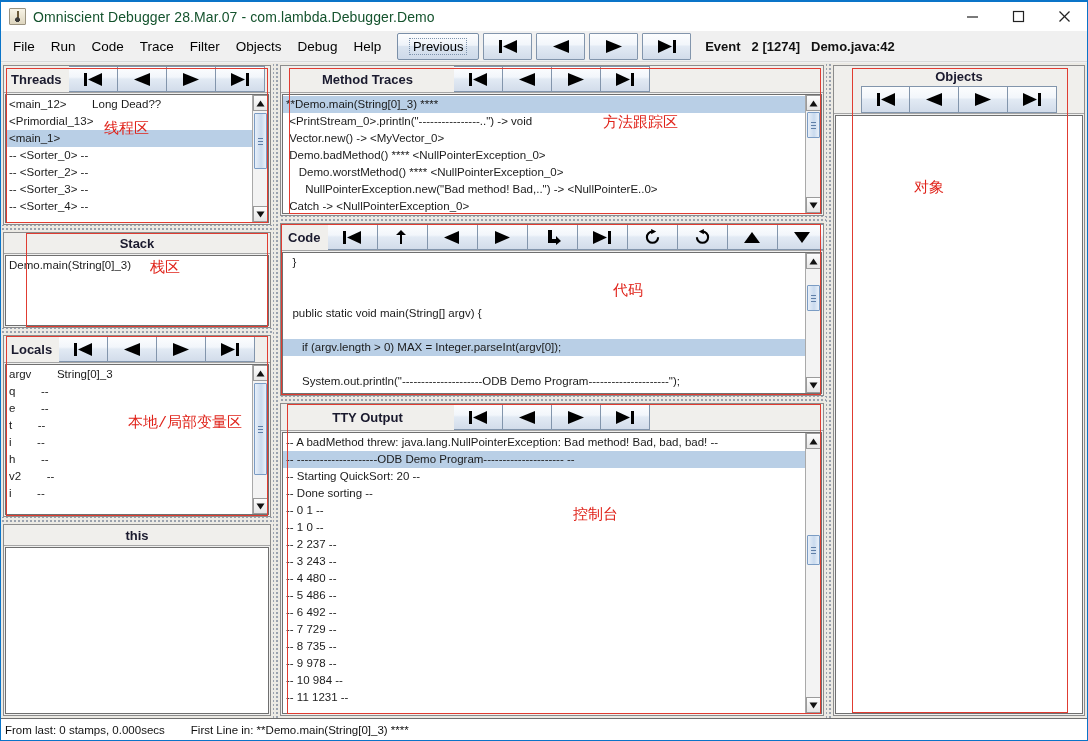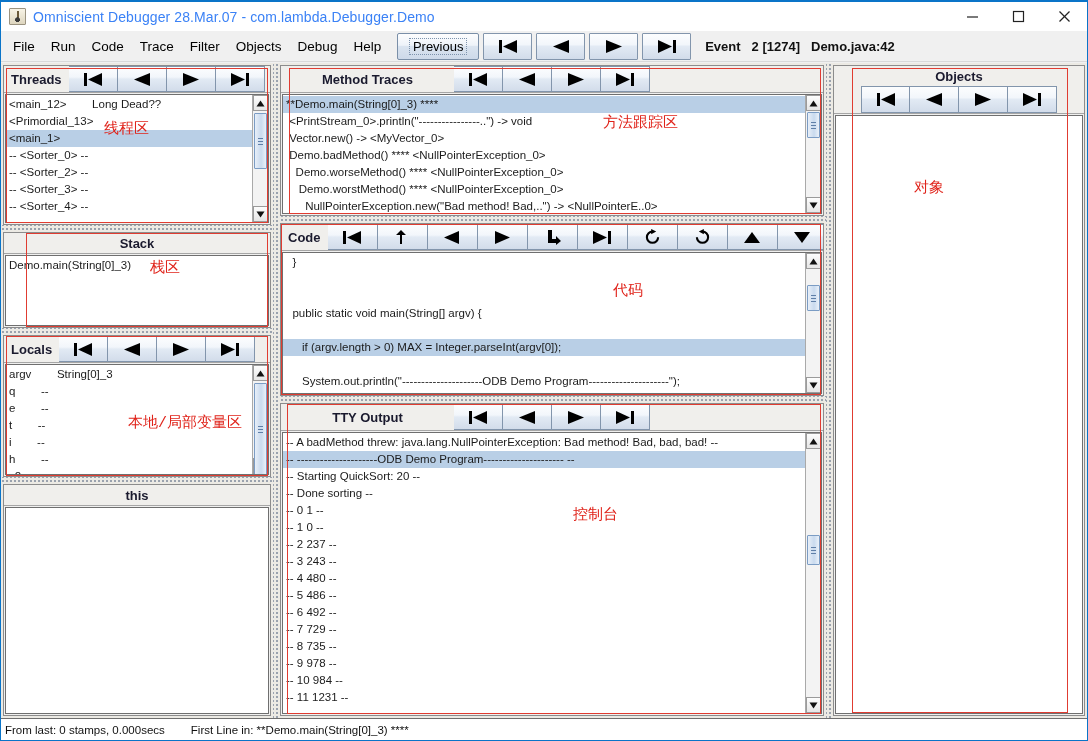--- a/index.html
+++ b/index.html
@@ -40,21 +40,21 @@
   .title-icon::after {
     content: "";
     position: absolute; left: 3px; top: 2px;
     width: 9px; height: 11px;
     background:
       radial-gradient(circle at 50% 78%, #3b3b3b 0 2.2px, transparent 2.4px),
       linear-gradient(#6b5a3a, #6b5a3a) 3.5px 0/2px 7px no-repeat;
   }
   .title-text {
     font-size: 14px;
-    color: #3b82f6;
+    color: #14532d;
     letter-spacing: 0.1px;
   }
   .win-controls {
     position: absolute; right: 0; top: 0;
     height: 29px; display: flex;
   }
   .win-btn {
     width: 46px; height: 29px;
     display: flex; align-items: center; justify-content: center;
     color: #222;
@@ -413,21 +413,21 @@
         <div class="panel-body">
           <div class="list" id="stack-list">
               <div class="row">Demo.main(String[0]_3)</div>
             </div>
           <div class="cjk" style="left:103px; top:2px;padding-left:41px;">栈区</div>
         </div>
       </div>
 
       <div class="splitv"></div>
 
-      <div class="panel" style="height:142px; margin:0 2px;">
+      <div class="panel" style="height:182px; margin:0 2px;">
         <div class="panel-outline" style="left:2px; top:0px; right:2px; bottom:0px;"></div>
         <div class="panel-header">
           <div class="panel-title left">Locals</div>
           <div class="pbtn">
             <svg width="22" height="15" viewBox="0 0 22 15">
                 <rect x="2" y="1" width="3" height="13" fill="#000"></rect>
                 <polygon points="20,1 20,14 6,7.5" fill="#000"></polygon>
               </svg>
           </div>
           <div class="pbtn">
@@ -520,21 +520,20 @@
               </svg>
           </div>
           <div class="panel-title spacer-right"></div>
         </div>
         <div class="panel-body">
           <div class="list" id="traces-list">
               <div class="row sel">**Demo.main(String[0]_3) ****</div>
               <div class="row"> &lt;PrintStream_0&gt;.println("----------------..") -&gt; void</div>
               <div class="row"> Vector.new() -&gt; &lt;MyVector_0&gt;</div>
               <div class="row"> Demo.badMethod() **** &lt;NullPointerException_0&gt;</div>
-              <div class="row">   Demo.worseMethod() **** &lt;NullPointerException_0&gt;</div>
               <div class="row">    Demo.worstMethod() **** &lt;NullPointerException_0&gt;</div>
               <div class="row">      NullPointerException.new("Bad method! Bad,..") -&gt; &lt;NullPointerE..0&gt;</div>
               <div class="row"> Catch -&gt; &lt;NullPointerException_0&gt;</div>
             </div>
           <div class="vsb">
             <div class="sb-arrow">
               <svg width="9" height="7" viewBox="0 0 9 7">
                   <polygon points="4.5,0.5 8.5,6.5 0.5,6.5" fill="#111"></polygon>
                 </svg>
             </div>

